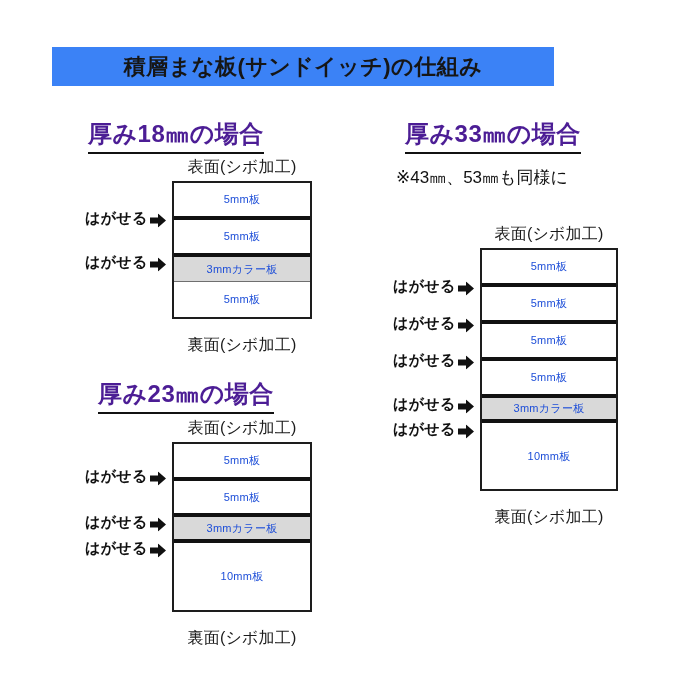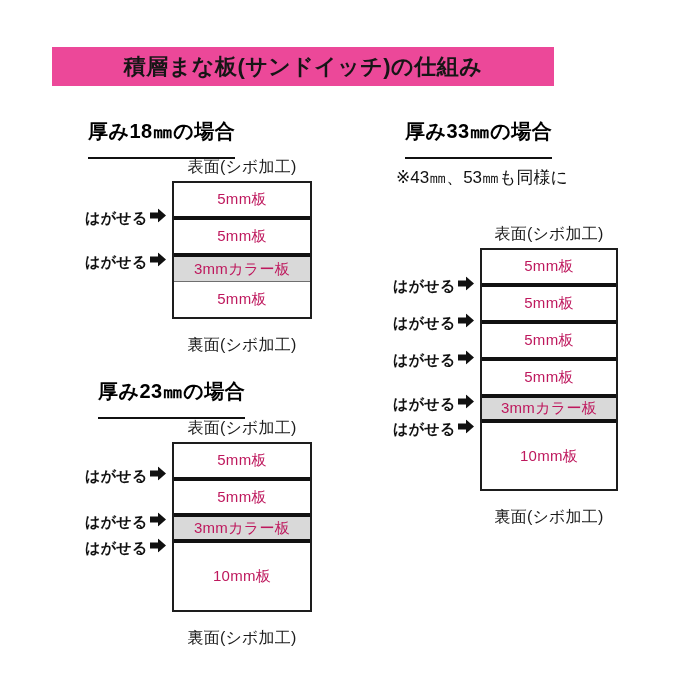--- a/index.html
+++ b/index.html
@@ -16,42 +16,42 @@
     position: relative;
   }
 
   
   .title-band {
     position: absolute;
     left: 52px;
     top: 47px;
     width: 502px;
     height: 39px;
-    background: #ec4899;
+    background: #3b82f6;
     display: flex;
     align-items: center;
     justify-content: center;
   }
   .title-text {
     font-size: 22px;
     font-weight: 700;
     letter-spacing: 0.5px;
     color: #161616;
     white-space: nowrap;
   }
 
   
   .section-heading {
     position: absolute;
-    font-size: 20px;
+    font-size: 24px;
     font-weight: 700;
-    color: #000000;
+    color: #4c1d95;
     white-space: nowrap;
     border-bottom: 2px solid #111111;
-    padding-bottom: 12px;
+    padding-bottom: 2px;
     letter-spacing: 0.5px;
   }
 
   
   .note {
     position: absolute;
     font-size: 17px;
     line-height: 1.45;
     color: #111111;
     white-space: nowrap;
@@ -78,43 +78,43 @@
     border: 2px solid #1d1d1d;
     background: #ffffff;
     box-sizing: border-box;
     position: relative;
   }
   .layer {
     box-sizing: border-box;
     display: flex;
     align-items: center;
     justify-content: center;
-    font-size: 15px;
-    color: #be185d;
+    font-size: 11px;
+    color: #1d4ed8;
     background: #ffffff;
     letter-spacing: 0.3px;
     position: relative;
   }
   .layer.color-board {
     background: #d9d9d9;
   }
   
   .layer.seam-top {
     border-top: 4px solid #111111;
   }
   
   .layer.thin-top {
     border-top: 1px solid #6f6f6f;
   }
 
   
   .peel-label {
     position: absolute;
     display: flex;
-    align-items: flex-start;
+    align-items: flex-end;
     white-space: nowrap;
     font-size: 15px;
     font-weight: 700;
     color: #111111;
     letter-spacing: 0.3px;
     transform: translateY(-50%);
   }
   .peel-label .peel-text { }
   .peel-arrow {
     width: 16px;

